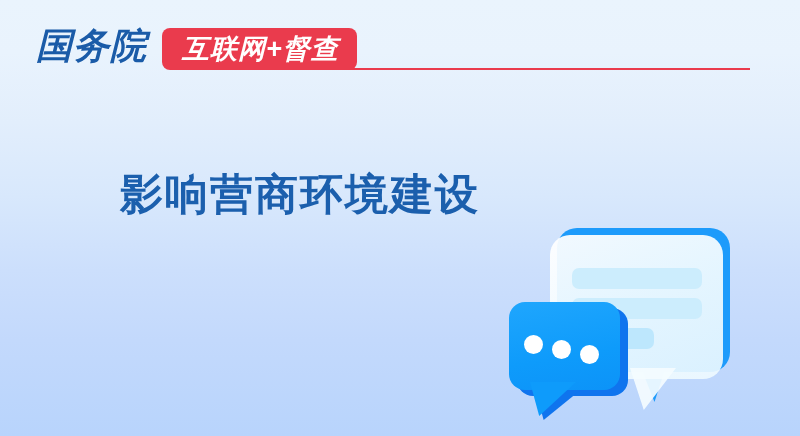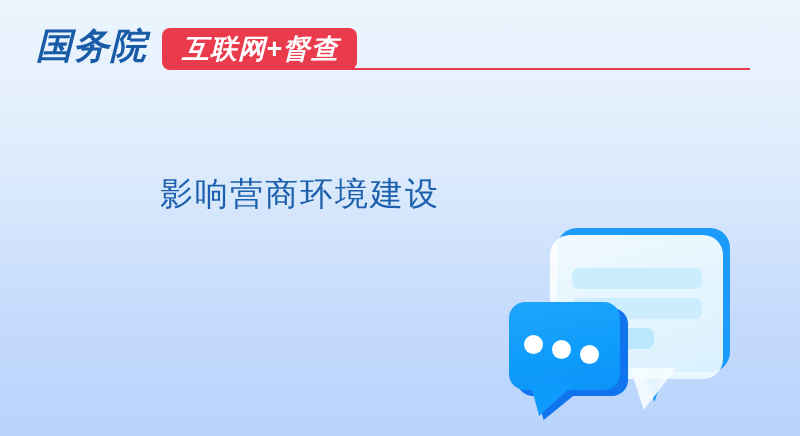--- a/index.html
+++ b/index.html
@@ -85,23 +85,23 @@
   
   #headline {
     position: absolute;
     left: 0;
     top: 164px;
     width: 600px;
     text-align: center;
   }
 
   .headline-line {
-    font-size: 33px;
+    font-size: 43px;
     line-height: 60px;
-    font-weight: normal;
+    font-weight: bold;
     color: #1b5fad;
     letter-spacing: 2px;
     white-space: nowrap;
   }
 
   
   #illustration {
     position: absolute;
     left: 480px;
     top: 210px;

